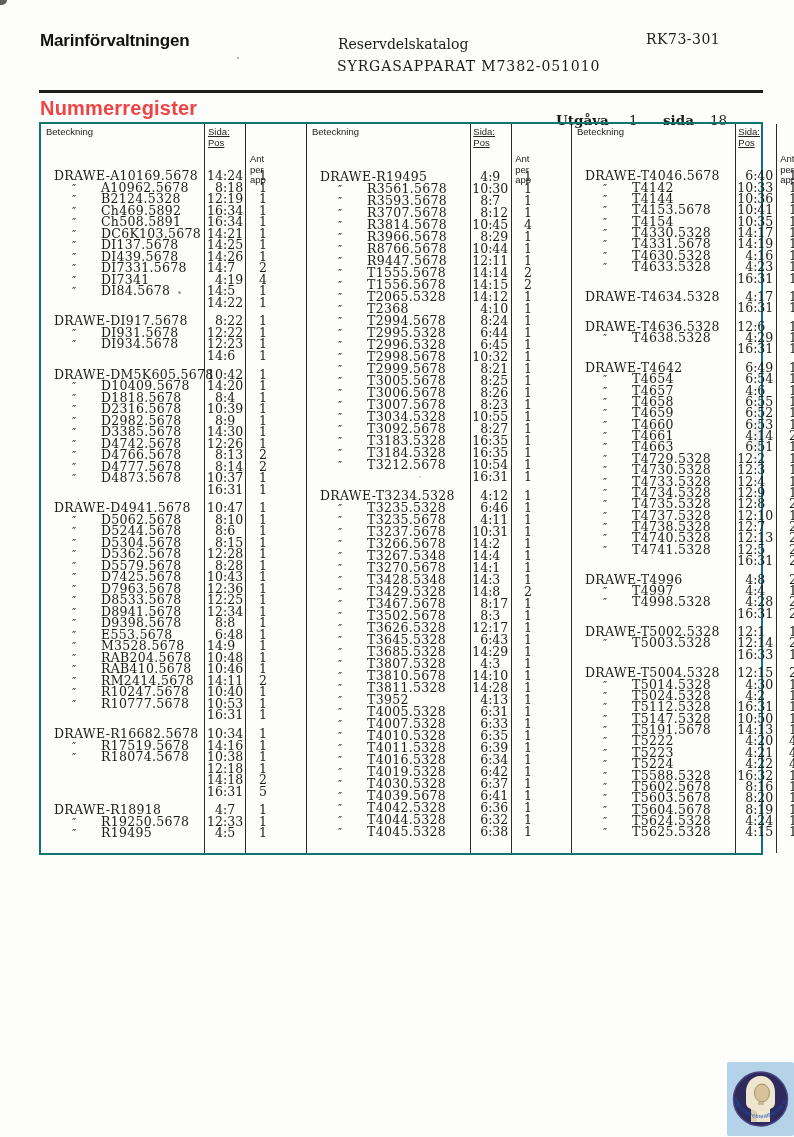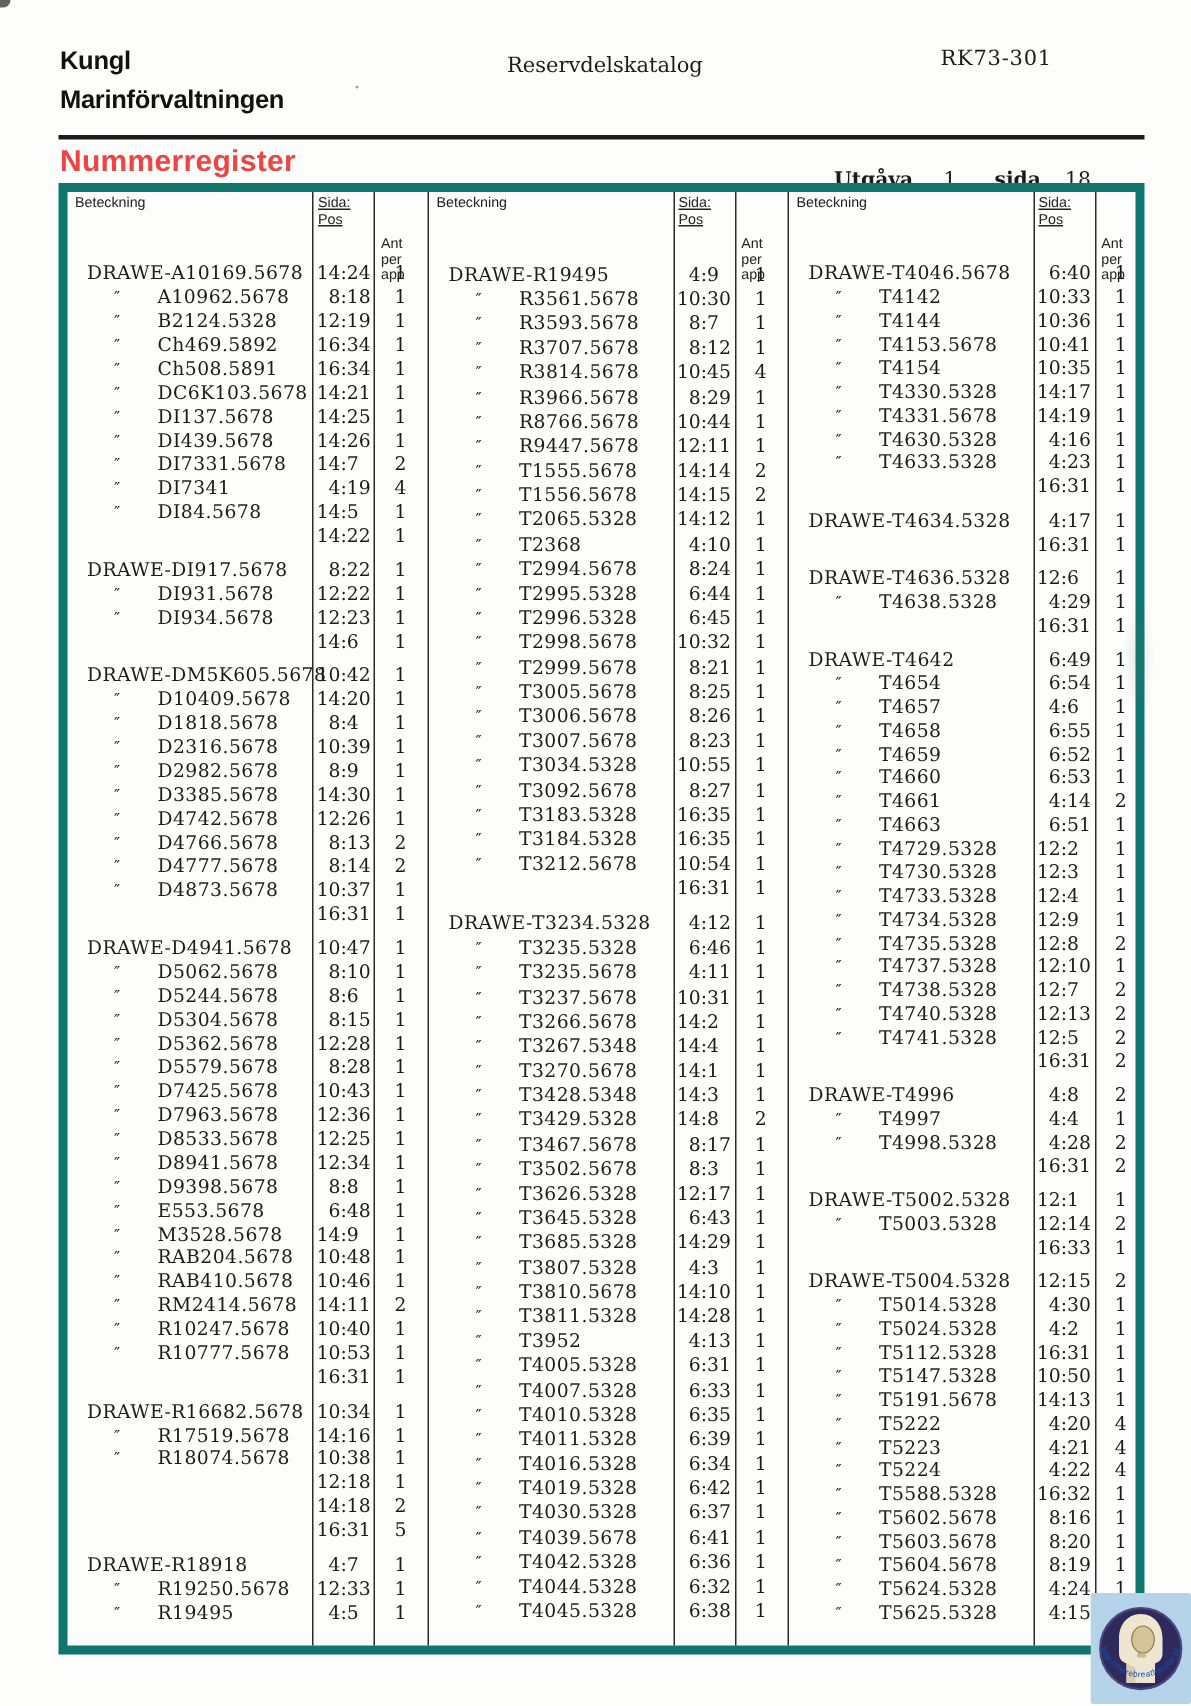--- a/index.html
+++ b/index.html
@@ -3,33 +3,33 @@
 <meta charset="utf-8">
 <style>
   html,body{margin:0;padding:0;}
   .page{position:relative;width:794px;height:1137px;background:#fefefdff;background:#fdfdfc;
         font-family:"DejaVu Serif",serif;color:#1b1b1b;overflow:hidden;}
   
   .org{position:absolute;left:40px;top:28px;font-family:"Liberation Sans",sans-serif;
        font-weight:bold;font-size:17px;line-height:26px;letter-spacing:-0.2px;color:#111;}
   .doc-type{position:absolute;left:338px;top:36px;font-size:14px;}
   .doc-title{position:absolute;left:337px;top:58px;font-size:14px;letter-spacing:0.9px;}
-  .doc-ref{position:absolute;left:627px;top:31px;font-size:14px;letter-spacing:0.5px;text-align:right;}
+  .doc-ref{position:absolute;left:646px;top:31px;font-size:14px;letter-spacing:0.5px;text-align:right;}
   .edition-row{position:absolute;top:68px;left:0;width:794px;height:18px;font-size:13.5px;margin-top:44px;}
   .edition-row .lbl{font-weight:bold;}
   .ed-label{position:absolute;left:556px;}
   .ed-value{position:absolute;left:629px;}
   .pg-label{position:absolute;left:663px;}
   .pg-value{position:absolute;left:710px;}
   .top-rule{position:absolute;left:39px;top:90px;width:724px;height:3px;background:#1c1c1c;}
   .section-title{position:absolute;left:40px;top:97px;font-family:"Liberation Sans",sans-serif;
        font-size:20px;font-weight:bold;color:#ef4444;letter-spacing:0.2px;}
   
-  .reg-table{position:absolute;left:39px;top:122px;width:724px;height:981px;box-sizing:border-box;
-       border:6px solid #0f766e;display:flex;background:transparent;}
+  .reg-table{position:absolute;left:39px;top:122px;width:724px;height:733px;box-sizing:border-box;
+       border:2px solid #0f766e;display:flex;background:transparent;gap:25px;}
   .tgroup{position:relative;width:240px;box-sizing:border-box;display:flex;flex-direction:column;}
   .tgroup + .tgroup{border-left:1.5px solid #2a2a2a;}
   .vline{position:absolute;top:0;bottom:0;width:1.4px;background:#2a2a2a;}
   .vl-1{left:163px;}.vl-2{left:204px;}
   .thead{height:44px;flex:0 0 auto;display:flex;
        font-family:"Liberation Sans",sans-serif;font-size:9.5px;line-height:10.5px;color:#222;}
   .th-name{width:163px;padding:3px 0 0 5px;box-sizing:border-box;}
   .th-sida{width:41px;padding:3px 0 0 4px;box-sizing:border-box;text-decoration:underline;}
   .th-ant{width:36px;padding:3px 0 0 5px;box-sizing:border-box;margin-top:27px;}
   .th-sida span,.th-ant span{display:block;}
@@ -56,24 +56,24 @@
   .sp4{left:757px;top:497px;opacity:0.2;}
 </style>
 </head>
 <body>
 
 <div class="page">
 
   <div class="corner-mark"></div>
 
   <div class="org">
-    <div>Kungl</div>
     <div>Marinförvaltningen</div>
   </div>
   <div class="doc-type">Reservdelskatalog</div>
+  <div class="doc-title">SYRGASAPPARAT M7382-051010</div>
   <div class="doc-ref">RK73-301</div>
   <div class="edition-row">
     <span class="lbl ed-label">Utgåva</span>
     <span class="ed-value">1</span>
     <span class="lbl pg-label">sida</span>
     <span class="pg-value">18</span>
   </div>
   <div class="top-rule"></div>
   <div class="section-title">Nummerregister</div>
 

